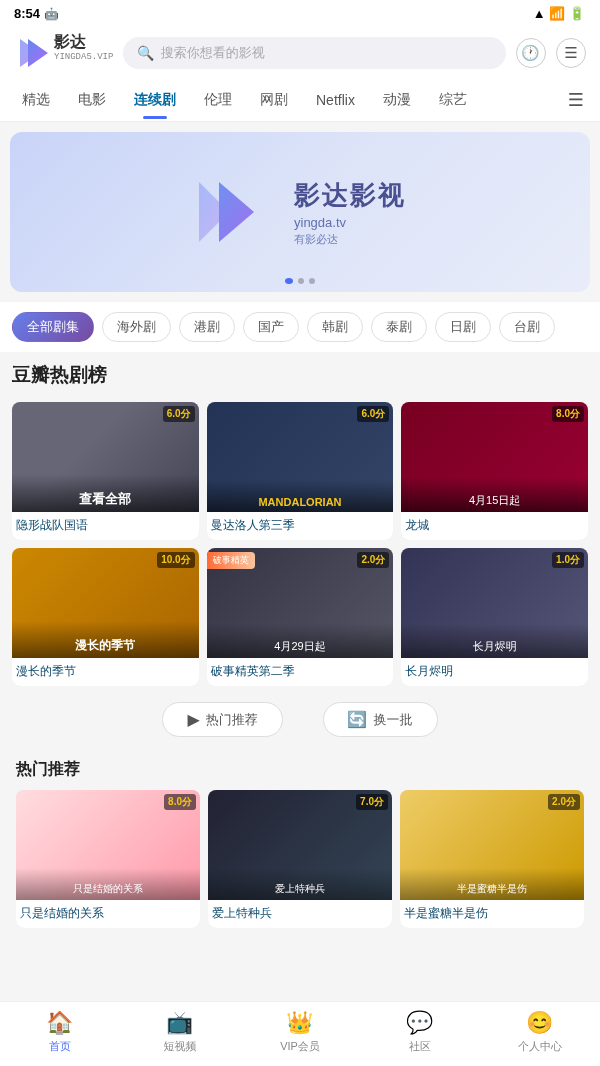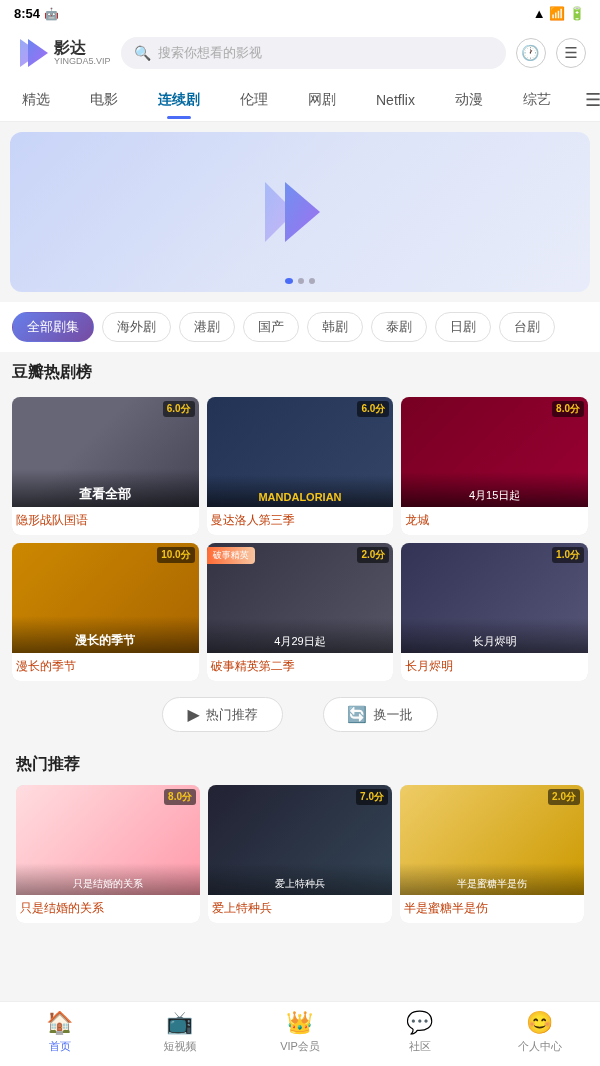--- a/index.html
+++ b/index.html
@@ -20,21 +20,21 @@
     .status-right { display: flex; align-items: center; gap: 4px; }
 
     
     .header {
       background: #fff;
       display: flex;
       align-items: center;
       padding: 8px 14px;
       gap: 10px;
     }
-    .logo-area { display: flex; align-items: center; gap: 4px; flex-shrink: 0; }
+    .logo-area { display: flex; align-items: flex-start; gap: 4px; flex-shrink: 0; font-family: Liberation Mono, monospace; }
     .logo-icon { width: 36px; height: 36px; }
     .logo-text { display: flex; flex-direction: column; line-height: 1.1; }
     .logo-cn { font-size: 16px; font-weight: bold; color: #333; }
     .logo-en { font-size: 9px; color: #888; }
 
     .search-bar {
       flex: 1;
       background: #f0f0f5;
       border-radius: 20px;
       display: flex;
@@ -47,21 +47,21 @@
     .header-icons { display: flex; gap: 10px; align-items: center; }
     .header-icon-btn { width: 30px; height: 30px; border-radius: 50%; border: 1.5px solid #ccc; display: flex; align-items: center; justify-content: center; font-size: 15px; color: #555; background: transparent; cursor: pointer; }
 
     
     .nav-tabs {
       background: #fff;
       display: flex;
       align-items: center;
       padding: 0 10px;
       border-bottom: 1px solid #eee;
-      gap: 16px;
+      gap: 4px;
     }
     .nav-tab {
       padding: 10px 12px;
       font-size: 14px;
       color: #555;
       cursor: pointer;
       position: relative;
       white-space: nowrap;
     }
     .nav-tab.active {
@@ -127,21 +127,21 @@
       color: #555;
     }
     .filter-tag.active {
       background: linear-gradient(135deg, #667eea, #764ba2);
       color: #fff;
       border-color: transparent;
     }
 
     
     .section { padding: 10px 12px 4px; background: #f5f5f5; }
-    .section-title { font-size: 16px; font-weight: bold; color: #222; margin-bottom: 10px; }
+    .section-title { font-size: 19px; font-weight: bold; color: #222; margin-bottom: 10px; }
 
     
     .content-area { background: #f5f5f5; padding: 0 12px 4px; }
     .grid-3 { display: grid; grid-template-columns: repeat(3, 1fr); gap: 8px; }
 
     .card { border-radius: 8px; overflow: hidden; background: #ddd; cursor: pointer; position: relative; }
     .card-img { width: 100%; height: 110px; object-fit: cover; display: block; position: relative; overflow: hidden; }
     .card-score {
       position: absolute;
       top: 4px;
@@ -156,21 +156,21 @@
     .card-badge {
       position: absolute;
       top: 4px;
       left: 0;
       background: linear-gradient(90deg, #ff6b35, #f7c59f);
       color: #fff;
       font-size: 9px;
       padding: 2px 6px;
       border-radius: 0 4px 4px 0;
     }
-    .card-title { font-size: 12px; color: #c2410c; padding: 5px 4px 6px; text-align: left; background: #fff; }
+    .card-title { font-size: 12px; color: #0c4a6e; padding: 5px 4px 6px; text-align: left; background: #fff; }
 
     
     .action-row {
       display: flex;
       justify-content: center;
       gap: 40px;
       padding: 12px 0;
       background: #f5f5f5;
     }
     .action-btn {
@@ -303,20 +303,25 @@
           <stop offset="100%" stop-color="#c4a8f5"></stop>
         </linearGradient>
         <linearGradient id="blg2" x1="0" y1="0" x2="1" y2="1">
           <stop offset="0%" stop-color="#7090f0"></stop>
           <stop offset="100%" stop-color="#a070f0"></stop>
         </linearGradient>
       </defs>
       <polygon points="5,5 35,35 5,65" fill="url(#blg1)" opacity="0.8"></polygon>
       <polygon points="25,5 60,35 25,65" fill="url(#blg2)"></polygon>
     </svg>
+    <div class="banner-text">
+      <span class="banner-title">影达影视</span>
+      <span class="banner-url">yingda.tv</span>
+      <span class="banner-slogan">有影必达</span>
+    </div>
   </div>
   <div class="banner-dots">
     <div class="dot active"></div>
     <div class="dot"></div>
     <div class="dot"></div>
   </div>
 </div>
 
 <div class="filter-tags">
   <div class="filter-tag active">全部剧集</div>

